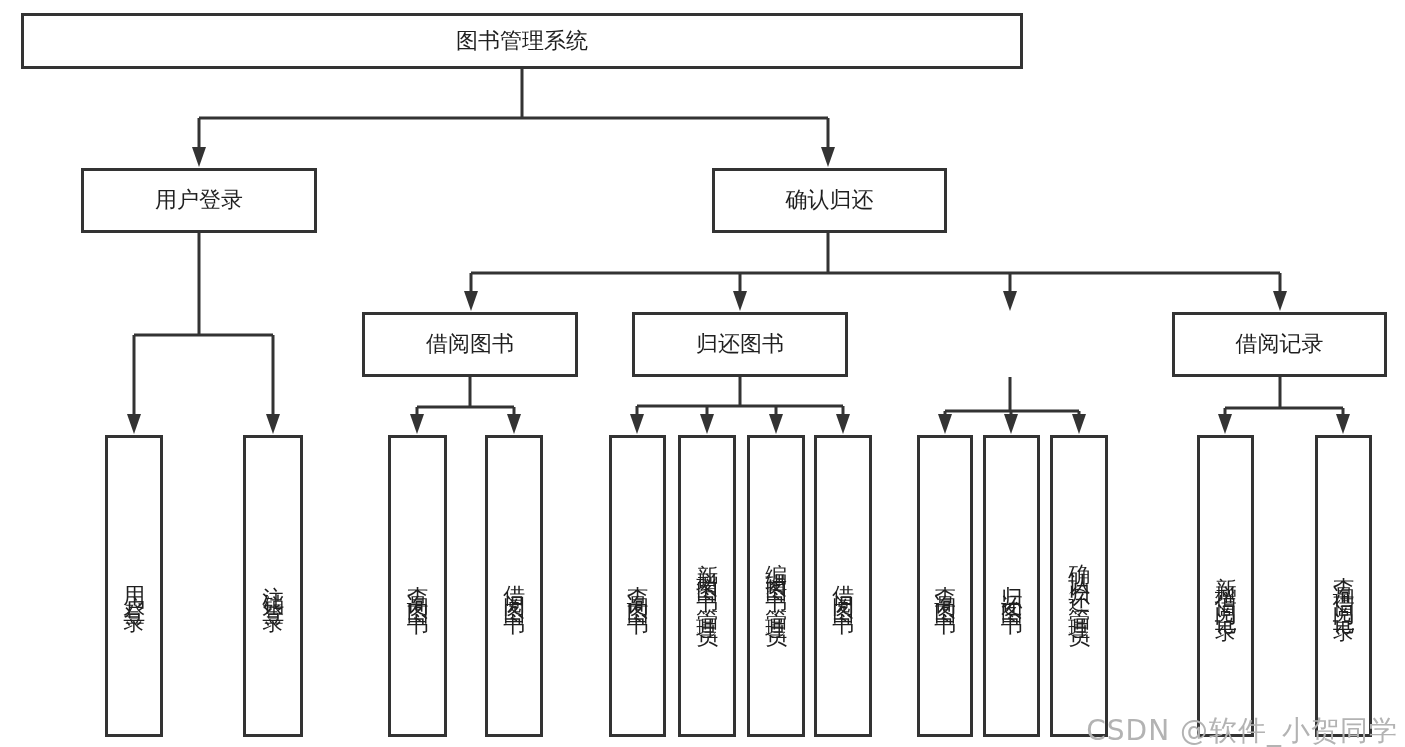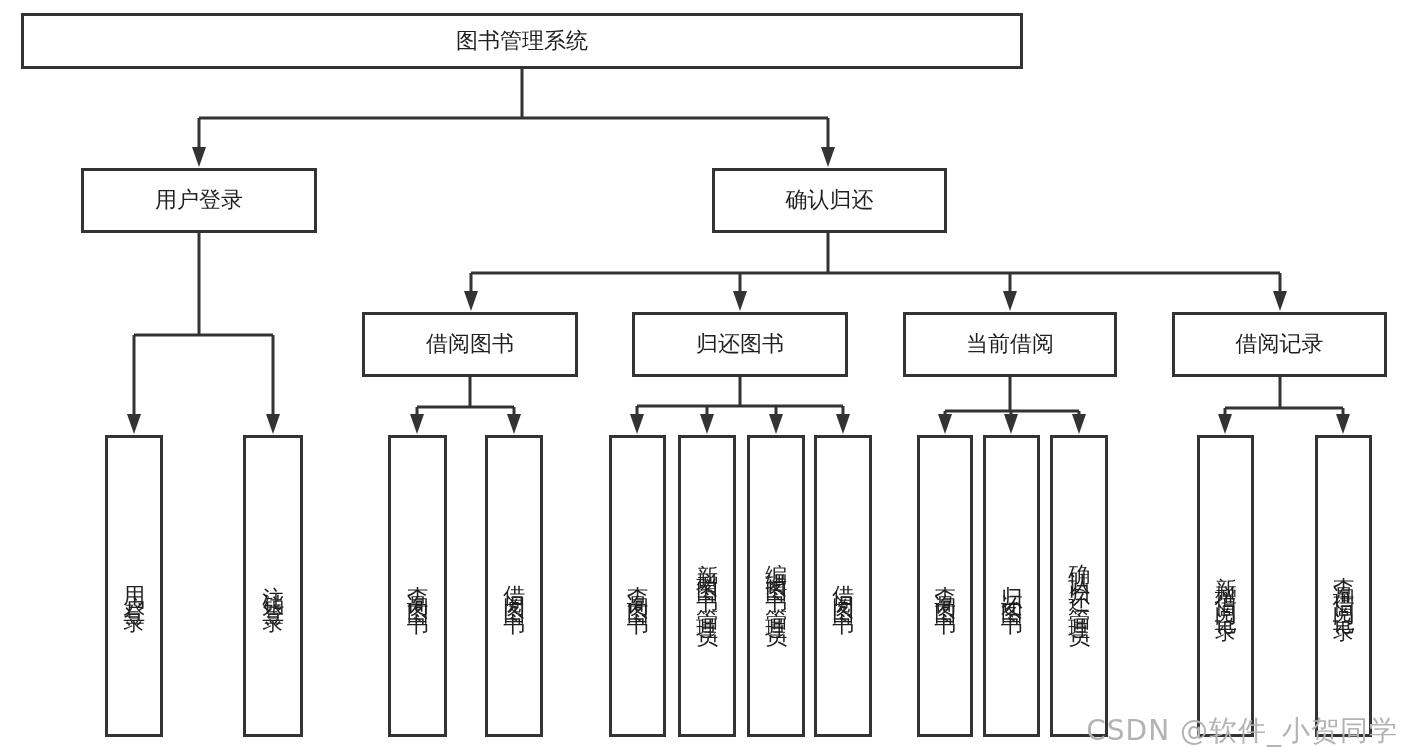--- a/index.html
+++ b/index.html
@@ -114,23 +114,20 @@
   <div class="box" style="left:712px;top:168px;width:235px;height:65px">
     <span>确认归还</span>
   </div>
 
   <div class="box" style="left:362px;top:312px;width:216px;height:65px">
     <span>借阅图书</span>
   </div>
   <div class="box" style="left:632px;top:312px;width:216px;height:65px">
     <span>归还图书</span>
   </div>
-  <div class="box" style="left:903px;top:312px;width:214px;height:65px">
-    <span>当前借阅</span>
-  </div>
   <div class="box" style="left:1172px;top:312px;width:215px;height:65px">
     <span>借阅记录</span>
   </div>
 
   <div class="box vbox" style="left:105px;top:435px;width:58px;height:302px">
     <span class="vtext">用户登录</span>
   </div>
   <div class="box vbox" style="left:243px;top:435px;width:60px;height:302px">
     <span class="vtext">注销登录</span>
   </div>

